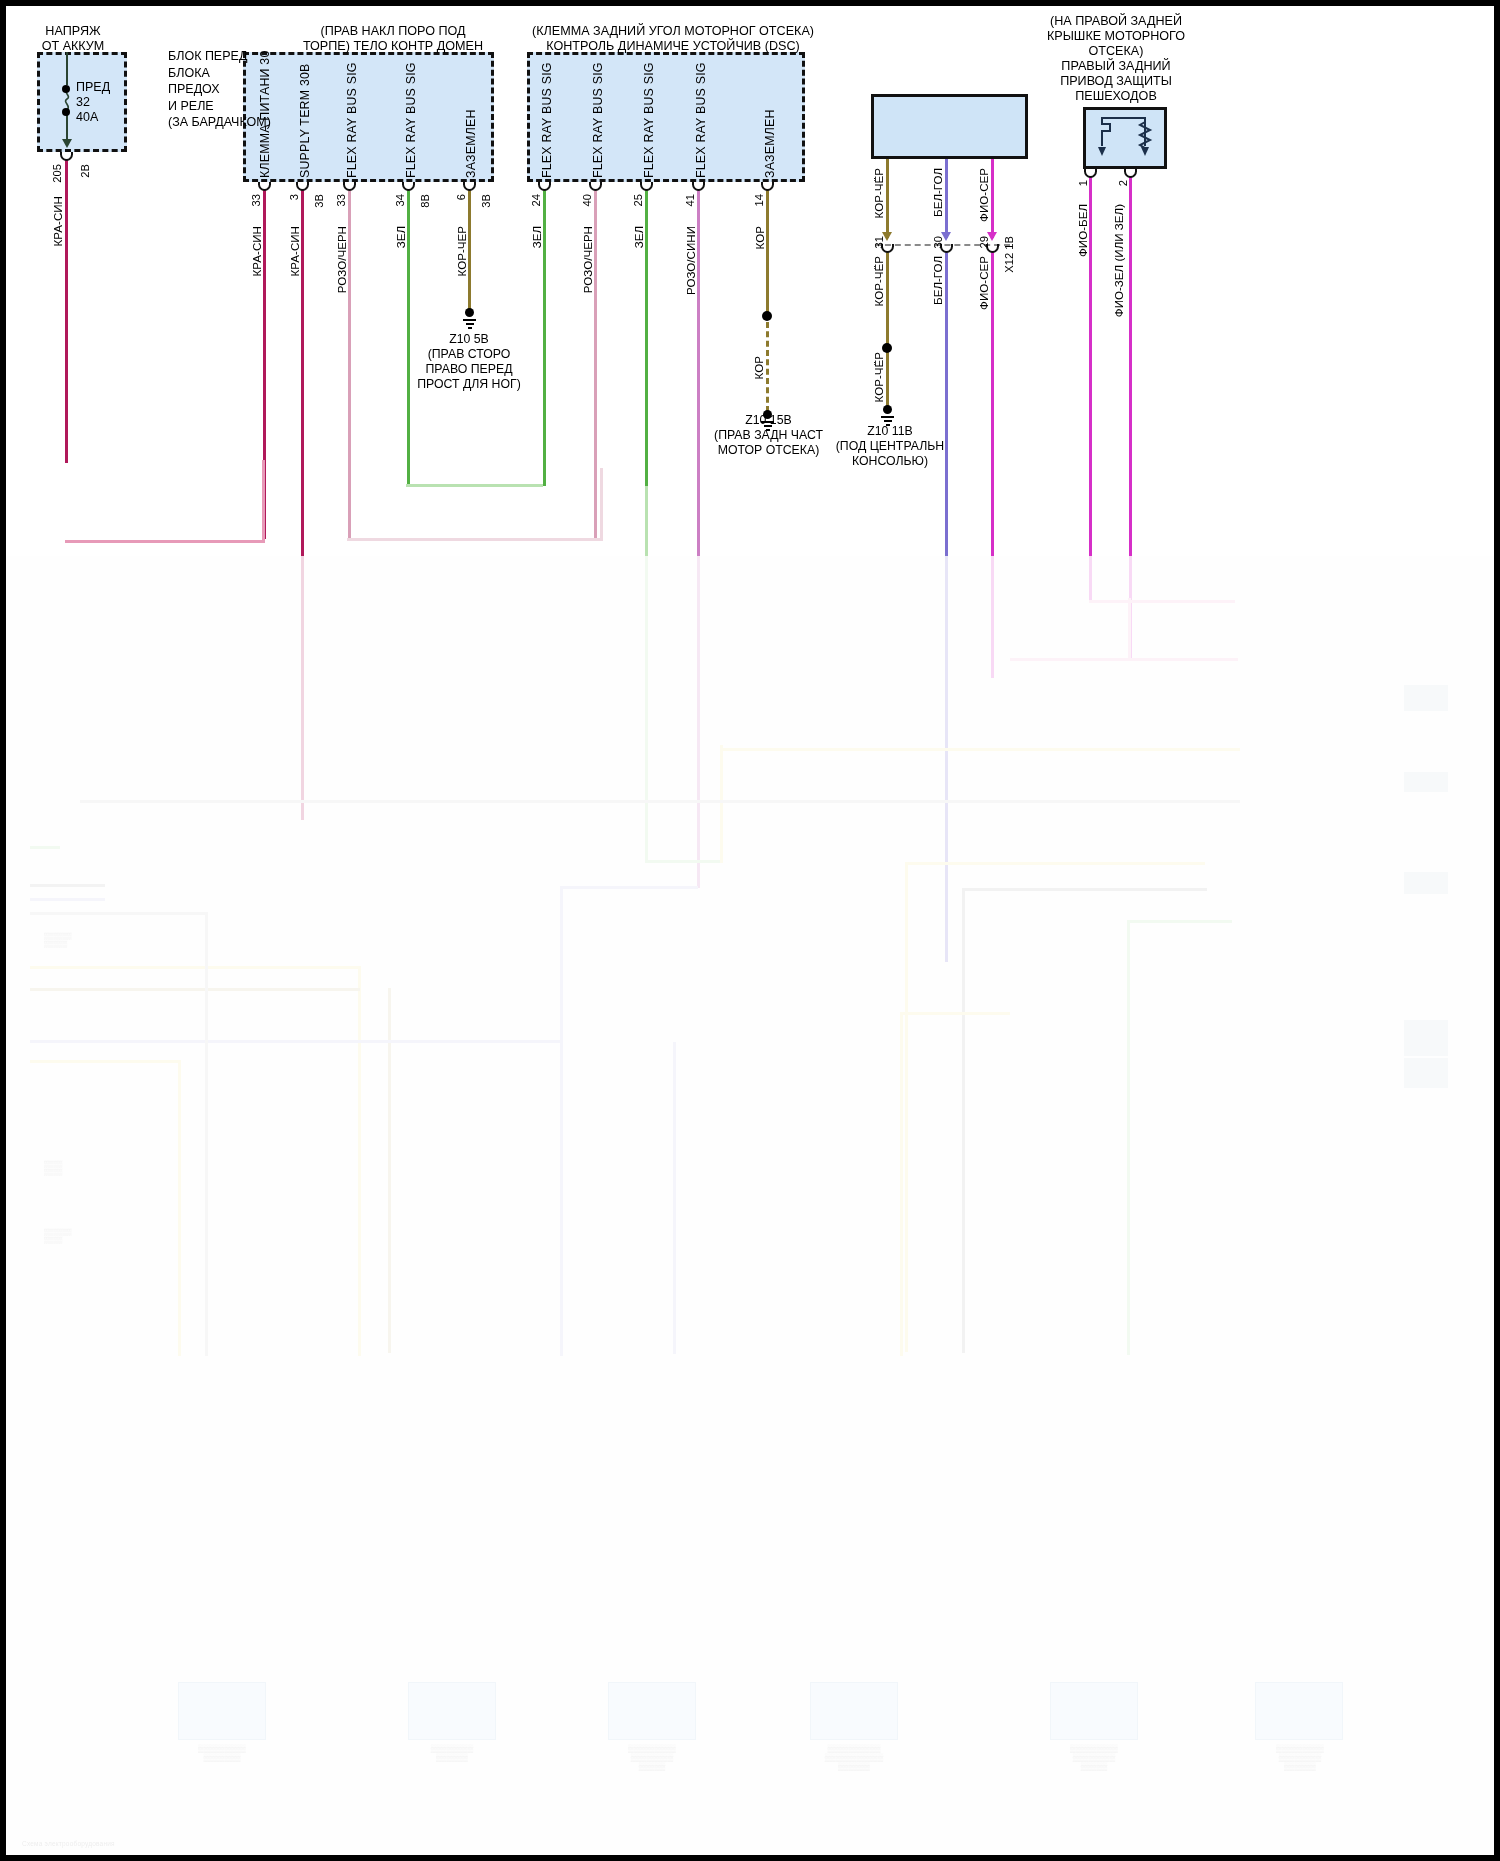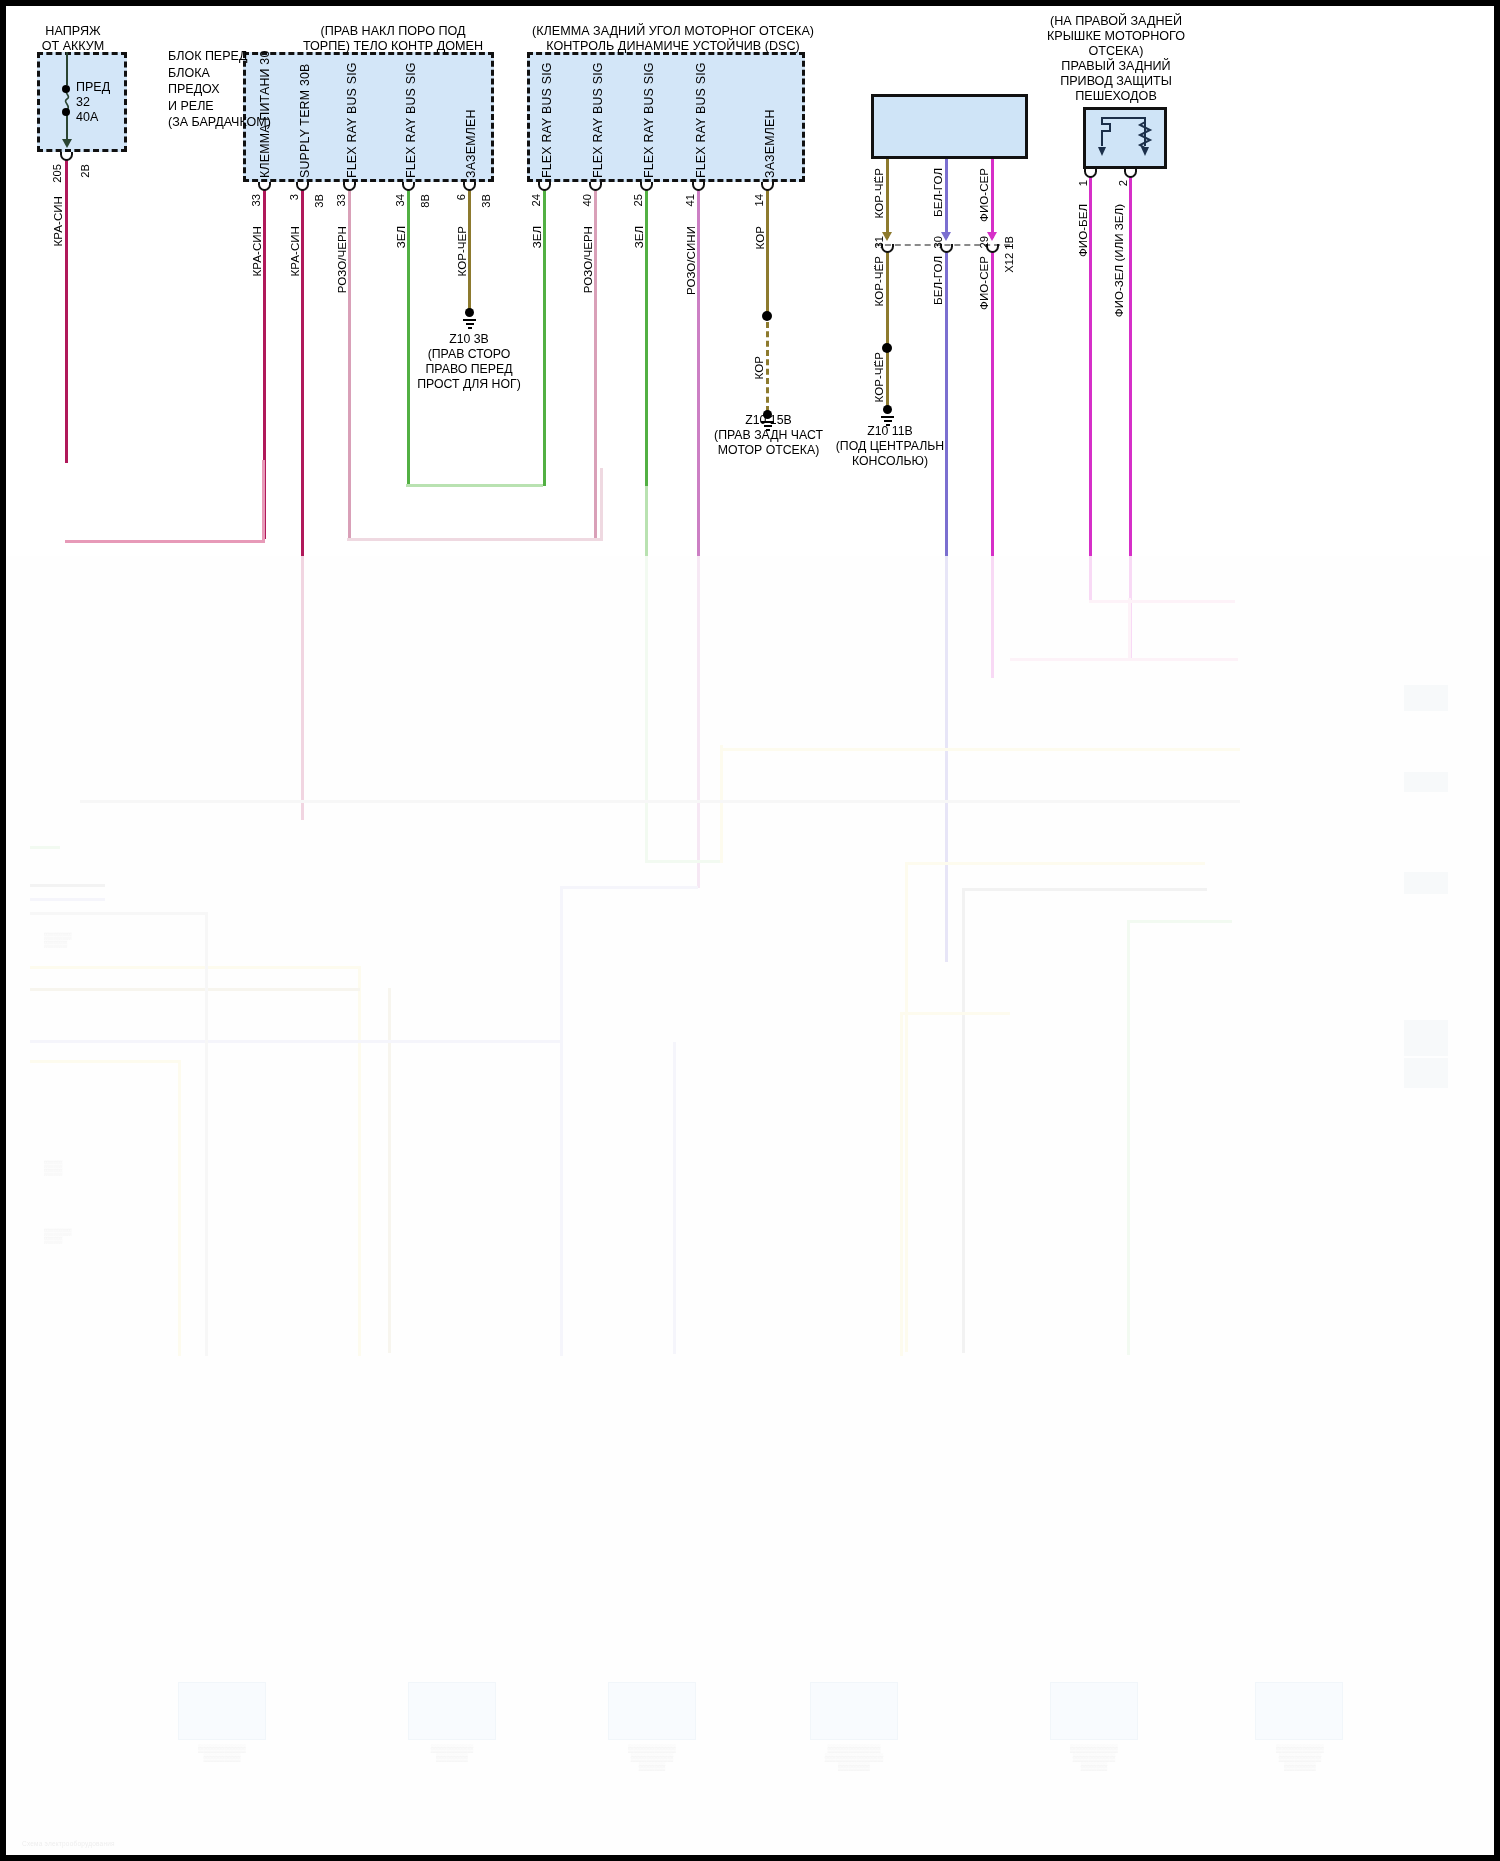--- a/index.html
+++ b/index.html
@@ -222,21 +222,21 @@
   <div class="wnum" style="left:480px; top:194px;">3B</div>
   <div class="wlabel" style="left:455px; top:226px;">КОР-ЧЕР</div>
 
   <div class="gnd" style="left:463px; top:308px;"></div>
   <div class="gnd" style="left:463px; top:308px;">
     <div class="dot"></div>
       <div class="b1"></div>
       <div class="b2"></div>
       <div class="b3"></div>
   </div>
-  <div class="gnd-caption" style="left:399px; top:332px; width:140px;">Z10 3B
+  <div class="gnd-caption" style="left:399px; top:332px; width:140px;">Z10 5B
 (ПРАВ СТОРО
 ПРАВО ПЕРЕД
 ПРОСТ ДЛЯ НОГ)</div>
 
   <div class="mod-cap-top" style="left:518px; top:24px; width:310px;">(КЛЕММА ЗАДНИЙ УГОЛ МОТОРНОГ ОТСЕКА)
 КОНТРОЛЬ ДИНАМИЧЕ УСТОЙЧИВ (DSC)</div>
 
   <div class="module dashed" style="left:527px; top:52px; width:278px; height:130px;"></div>
 
   <div class="pin-fn" style="left:540px; top:66px; height:112px;">FLEX RAY BUS SIG</div>

